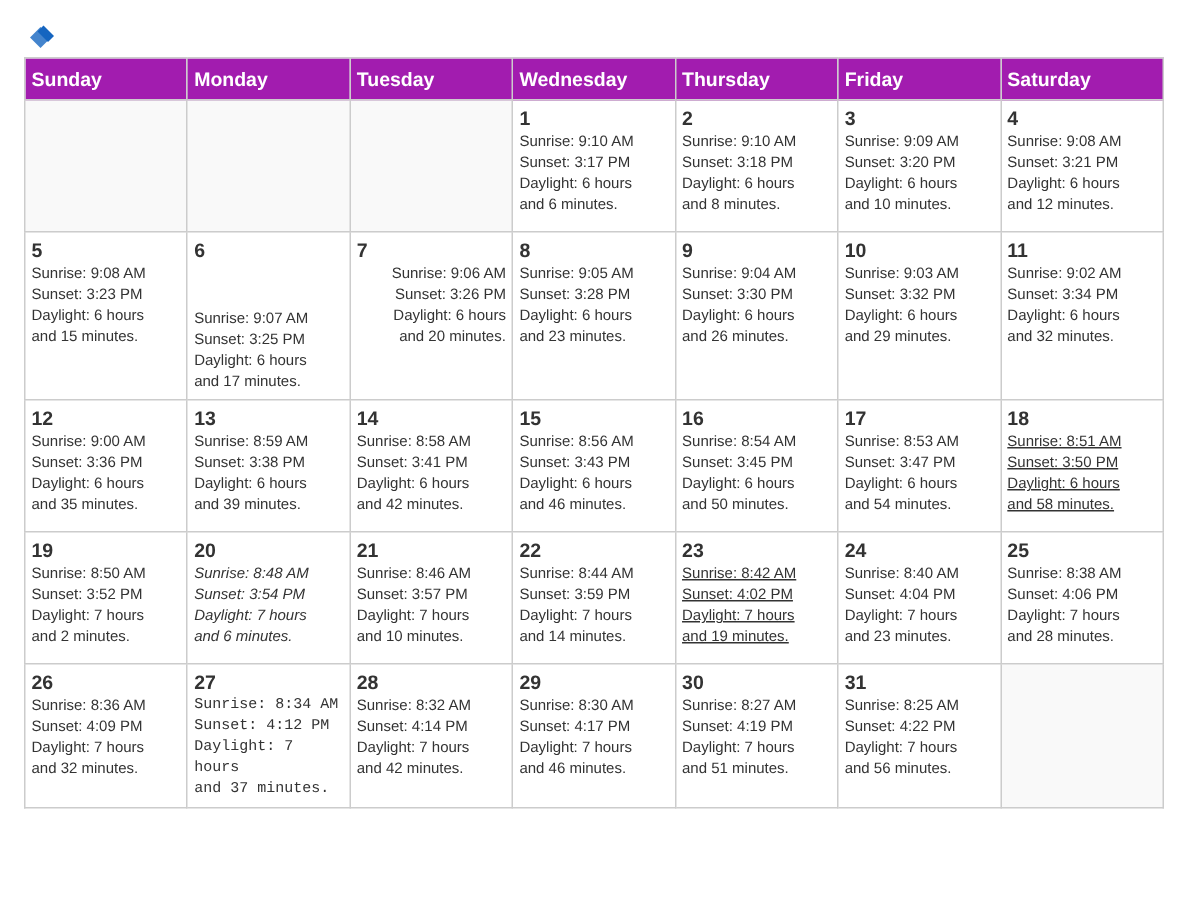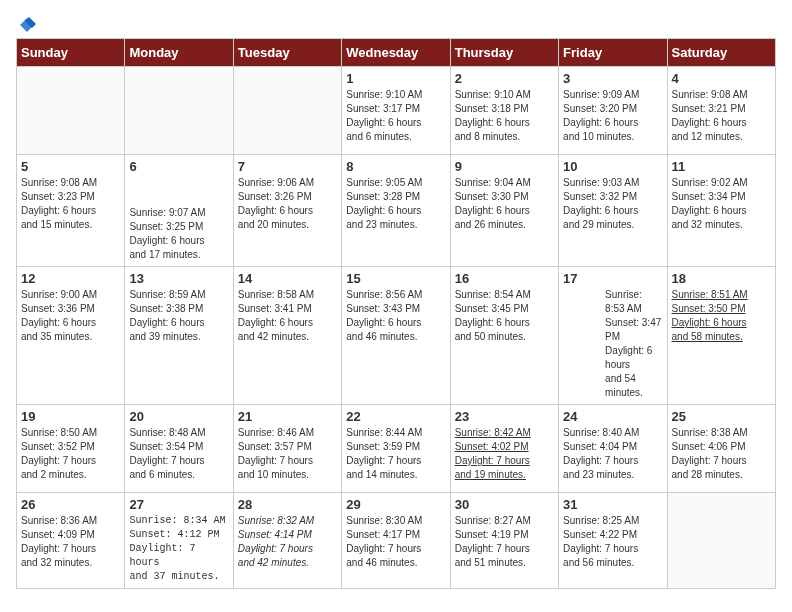--- a/index.html
+++ b/index.html
@@ -32,21 +32,21 @@
     .subtitle {
       font-size: 15px;
       color: #555;
     }
     .calendar {
       width: 100%;
       border-collapse: collapse;
       table-layout: fixed;
     }
     .calendar thead tr th {
-      background-color: #7f1d1d;
+      background-color: #a21caf;
       color: #fff;
       padding: 6px 4px;
       font-size: 13px;
       font-weight: bold;
       text-align: left;
       border: 1px solid #ccc;
     }
     .calendar tbody tr td {
       vertical-align: top;
       border: 1px solid #ccc;
@@ -146,21 +146,21 @@
         </td>
         <td>
           <div class="day-number">6</div>
           <div class="cell-text" style="white-space: pre-line; margin-top: 32px;">Sunrise: 9:07 AM
 Sunset: 3:25 PM
 Daylight: 6 hours
 and 17 minutes.</div>
         </td>
         <td>
           <div class="day-number">7</div>
-          <div class="cell-text" style="white-space: pre-line;">Sunrise: 9:06 AM
+          <div class="cell-text" style="white-space: pre-line; text-align: right;">Sunrise: 9:06 AM
 Sunset: 3:26 PM
 Daylight: 6 hours
 and 20 minutes.</div>
         </td>
         <td>
           <div class="day-number">8</div>
           <div class="cell-text" style="white-space: pre-line;">Sunrise: 9:05 AM
 Sunset: 3:28 PM
 Daylight: 6 hours
 and 23 minutes.</div>
@@ -218,21 +218,21 @@
         </td>
         <td>
           <div class="day-number">16</div>
           <div class="cell-text" style="white-space: pre-line;">Sunrise: 8:54 AM
 Sunset: 3:45 PM
 Daylight: 6 hours
 and 50 minutes.</div>
         </td>
         <td>
           <div class="day-number">17</div>
-          <div class="cell-text" style="white-space: pre-line; margin-left: 42px;">Sunrise: 8:53 AM
+          <div class="cell-text" style="white-space: pre-line;">Sunrise: 8:53 AM
 Sunset: 3:47 PM
 Daylight: 6 hours
 and 54 minutes.</div>
         </td>
         <td>
           <div class="day-number">18</div>
           <div class="cell-text" style="white-space: pre-line; text-decoration: underline;">Sunrise: 8:51 AM
 Sunset: 3:50 PM
 Daylight: 6 hours
 and 58 minutes.</div>
@@ -241,21 +241,21 @@
       <tr>
         <td>
           <div class="day-number">19</div>
           <div class="cell-text" style="white-space: pre-line;">Sunrise: 8:50 AM
 Sunset: 3:52 PM
 Daylight: 7 hours
 and 2 minutes.</div>
         </td>
         <td>
           <div class="day-number">20</div>
-          <div class="cell-text" style="white-space: pre-line;">Sunrise: 8:48 AM
+          <div class="cell-text" style="white-space: pre-line; font-style: italic;">Sunrise: 8:48 AM
 Sunset: 3:54 PM
 Daylight: 7 hours
 and 6 minutes.</div>
         </td>
         <td>
           <div class="day-number">21</div>
           <div class="cell-text" style="white-space: pre-line;">Sunrise: 8:46 AM
 Sunset: 3:57 PM
 Daylight: 7 hours
 and 10 minutes.</div>
@@ -299,21 +299,21 @@
         </td>
         <td>
           <div class="day-number">27</div>
           <div class="cell-text" style="white-space: pre-line; font-family: Liberation Mono, monospace;">Sunrise: 8:34 AM
 Sunset: 4:12 PM
 Daylight: 7 hours
 and 37 minutes.</div>
         </td>
         <td>
           <div class="day-number">28</div>
-          <div class="cell-text" style="white-space: pre-line; font-style: italic;">Sunrise: 8:32 AM
+          <div class="cell-text" style="white-space: pre-line;">Sunrise: 8:32 AM
 Sunset: 4:14 PM
 Daylight: 7 hours
 and 42 minutes.</div>
         </td>
         <td>
           <div class="day-number">29</div>
           <div class="cell-text" style="white-space: pre-line;">Sunrise: 8:30 AM
 Sunset: 4:17 PM
 Daylight: 7 hours
 and 46 minutes.</div>

